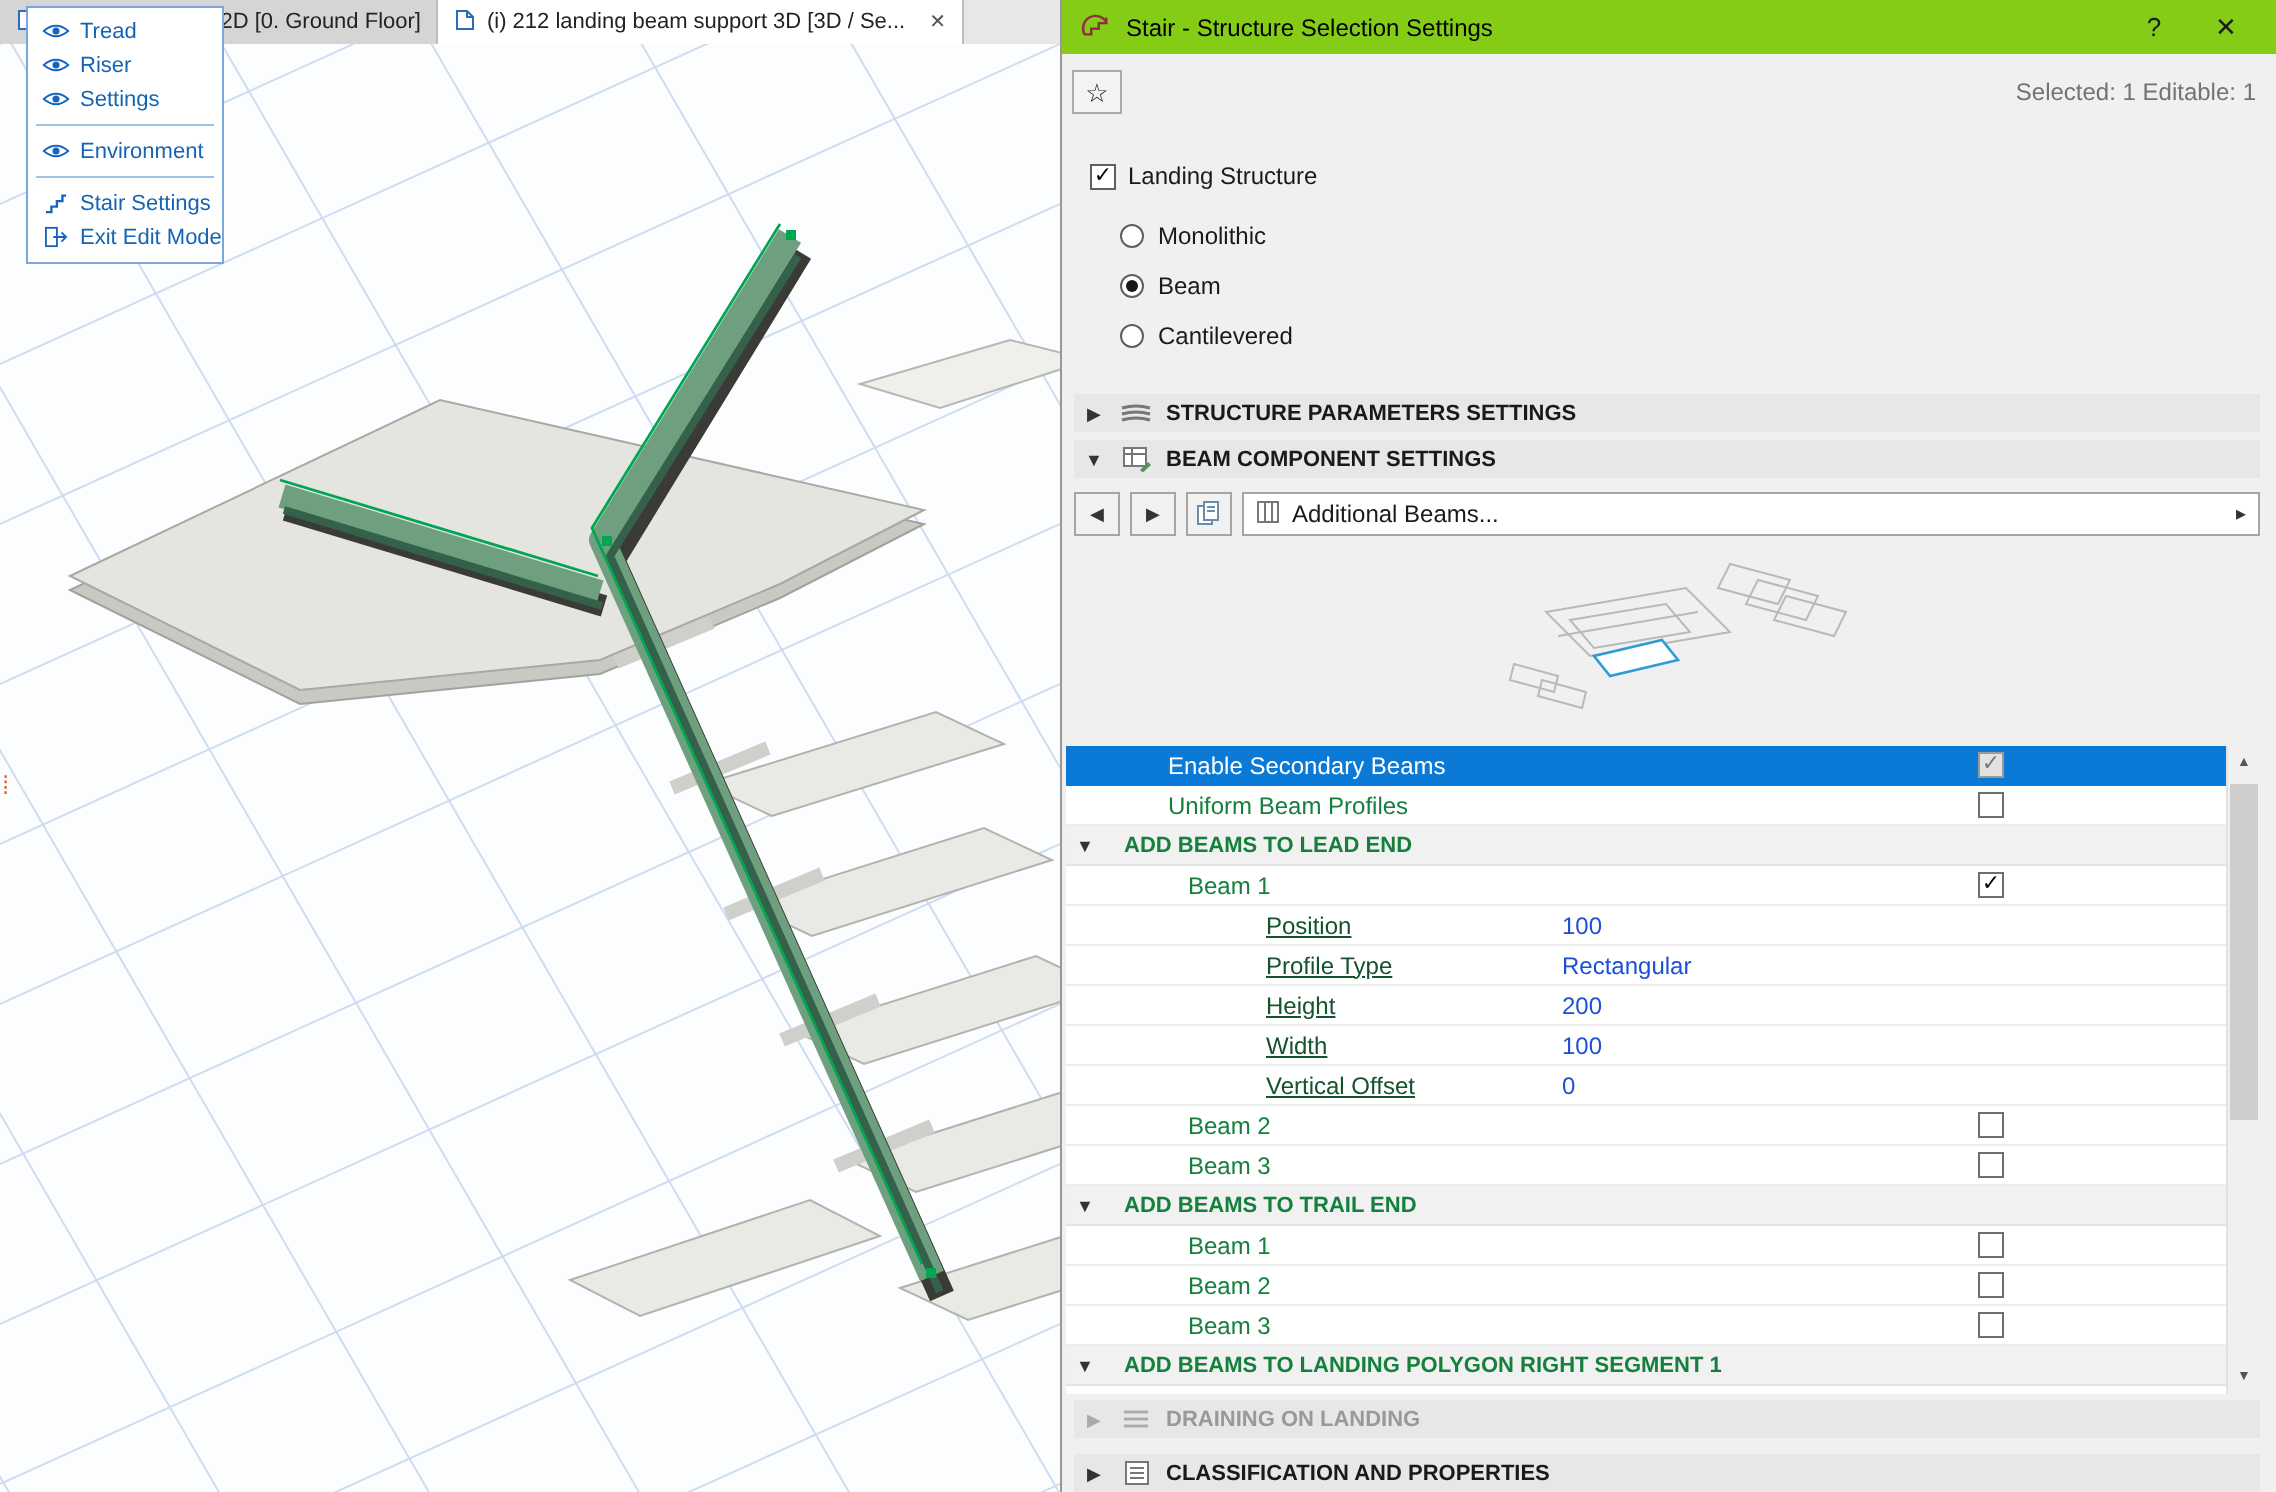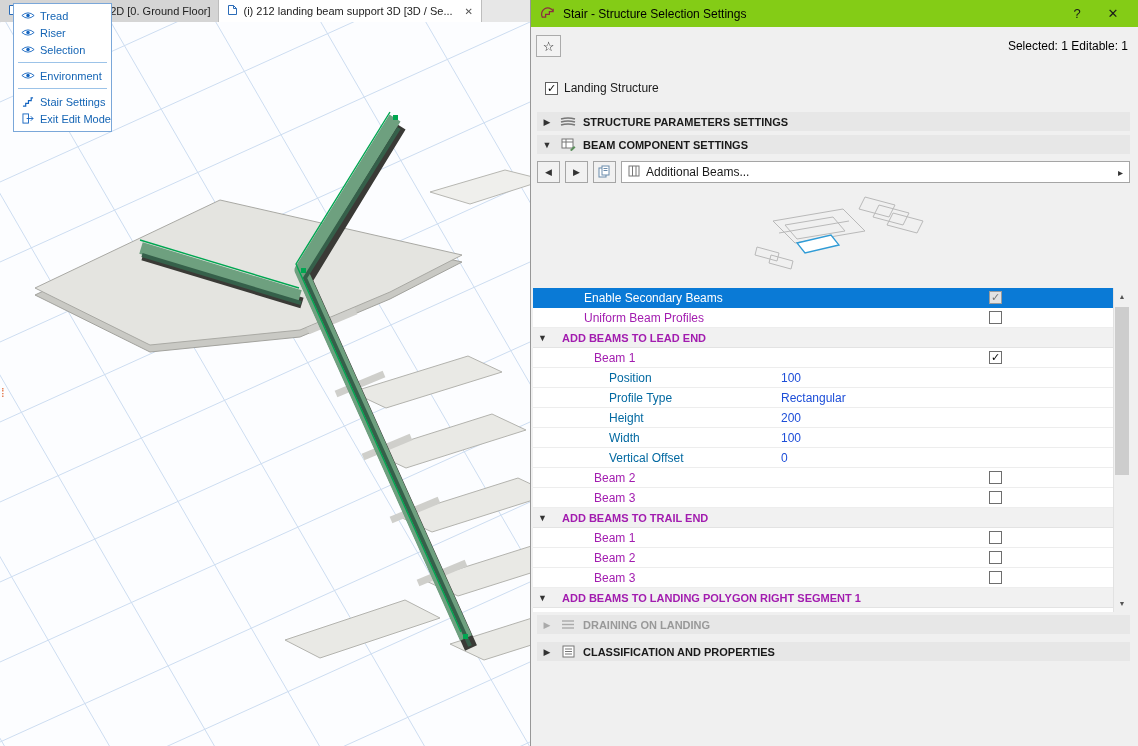--- a/index.html
+++ b/index.html
@@ -35,21 +35,21 @@
             box-shadow: -3px 0 5px rgba(0,0,0,.15); display: flex; flex-direction: column; }
   .titlebar { height: 27px; background: #84cc16; display: flex; align-items: center; gap: 8px;
               padding: 0 10px 0 9px; flex: none; }
   .titlebar .title { font-size: 12px; color: #000; }
   .tb-help { margin-left: auto; width: 26px; text-align: center; font-size: 13px; cursor: pointer; }
   .tb-close { width: 30px; text-align: center; font-size: 13px; cursor: pointer; }
 
   .fav-row { display: flex; align-items: center; margin: 8px 10px 0 5px; height: 22px; flex: none; }
   .star-btn { width: 25px; height: 22px; border: 1px solid #ababab; background: #f3f3f3;
               display: flex; align-items: center; justify-content: center; font-size: 13px; cursor: pointer; }
-  .sel-info { margin-left: auto; font-size: 12px; color: #000000; }
+  .sel-info { margin-left: auto; font-size: 12px; color: #737373; }
 
   .landing-row { display: flex; align-items: center; gap: 6px; margin: 24px 0 0 14px; flex: none; cursor: pointer; }
   .cbx { width: 13px; height: 13px; border: 1px solid #5f5f5f; background: #fff; font-size: 11px;
          line-height: 11px; text-align: center; color: #000; flex: none; }
 
   .radio-group { margin: 10px 0 0 29px; flex: none; }
   .radio-row { display: flex; align-items: center; gap: 7px; height: 25px; cursor: pointer; }
   .radio { width: 12px; height: 12px; border: 1px solid #5f5f5f; border-radius: 50%; background: #fff; flex: none; }
   .radio.sel::after { content: ""; display: block; width: 6px; height: 6px; margin: 2px; border-radius: 50%; background: #1a1a1a; }
 
@@ -75,24 +75,24 @@
   .preview { height: 96px; margin-top: 6px; display: flex; align-items: center; justify-content: center; flex: none; }
 
   .table-wrap { display: flex; margin: 3px 8px 0 2px; height: 324px; flex: none; background: #fff; }
   .rows { flex: 1; overflow: hidden; }
   .trow { height: 20px; display: flex; align-items: center; position: relative; background: #fff;
           border-bottom: 1px solid #ededed; font-size: 12px; cursor: default; }
   .trow.group { background: #f1f1f1; font-weight: bold; font-size: 11px; border-bottom-color: #e3e3e3; }
   .trow.selected { background: #0a7ad6; border-bottom-color: #0a7ad6; }
   .trow.selected .lbl { color: #fff; font-weight: normal; }
   .trow .tri { position: absolute; left: 5px; font-size: 9px; color: #333; }
-  .trow .lbl { color: #a21caf; }
+  .trow .lbl { color: #15803d; }
   .lbl.ind1 { padding-left: 51px; }
   .lbl.ind2 { padding-left: 61px; }
-  .lbl.ind3 { padding-left: 76px; color: #0369a1; }
+  .lbl.ind3 { padding-left: 100px; color: #14532d; text-decoration: underline; }
   .lbl.indg { padding-left: 29px; }
   .trow .val { position: absolute; left: 248px; color: #1d4ed8; }
   .trow .cb { position: absolute; left: 456px; width: 13px; height: 13px; border: 1px solid #6e6e6e;
               background: #fff; font-size: 11px; line-height: 11px; text-align: center; color: #000; cursor: pointer; }
   .trow .cb.gray { background: #e2e2e2; border-color: #9b9b9b; color: #777; }
 
   .scrollbar { width: 17px; background: #f0f0f0; border-left: 1px solid #e2e2e2; display: flex;
                flex-direction: column; flex: none; }
   .sb-btn { height: 17px; display: flex; align-items: center; justify-content: center; font-size: 7px;
             color: #555; cursor: pointer; }
@@ -217,21 +217,21 @@
           </span>
         <span>Riser</span>
       </div>
       <div class="ep-item">
         <span class="ep-ico">
             <svg width="14" height="9" viewBox="0 0 16 10">
               <path d="M1 5 Q8 -1 15 5 Q8 11 1 5 Z" fill="none" stroke="#1565c0"></path>
               <circle cx="8" cy="5" r="2" fill="#1565c0"></circle>
             </svg>
           </span>
-        <span>Selection</span>
+        <span>Settings</span>
       </div>
       <div class="ep-div"></div>
       <div class="ep-item">
         <span class="ep-ico">
             <svg width="14" height="9" viewBox="0 0 16 10">
               <path d="M1 5 Q8 -1 15 5 Q8 11 1 5 Z" fill="none" stroke="#1565c0"></path>
               <circle cx="8" cy="5" r="2" fill="#1565c0"></circle>
             </svg>
           </span>
         <span>Environment</span>
@@ -280,20 +280,34 @@
         <span>☆</span>
       </div>
       <span class="sel-info">Selected: 1 Editable: 1</span>
     </div>
 
     <div class="landing-row">
       <span class="cbx">✓</span>
       <span>Landing Structure</span>
     </div>
 
+    <div class="radio-group">
+      <div class="radio-row">
+        <span class="radio"></span>
+        <span>Monolithic</span>
+      </div>
+      <div class="radio-row">
+        <span class="radio sel"></span>
+        <span>Beam</span>
+      </div>
+      <div class="radio-row">
+        <span class="radio"></span>
+        <span>Cantilevered</span>
+      </div>
+    </div>
 
     <div class="section-bar sec1">
       <span class="tri">▶</span>
       <span class="s-ico">
         <svg width="16" height="9" viewBox="0 0 16 9">
             <g stroke="#777" stroke-width="1.6" fill="none">
               <path d="M1 2 Q8 0 15 2"></path>
               <path d="M1 5 Q8 3 15 5"></path>
               <path d="M1 8 Q8 6 15 8"></path>
             </g>

